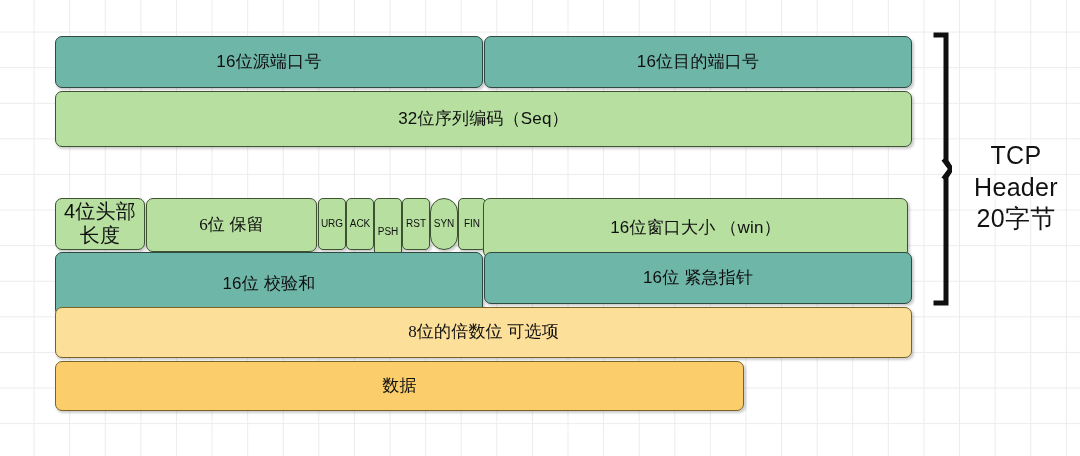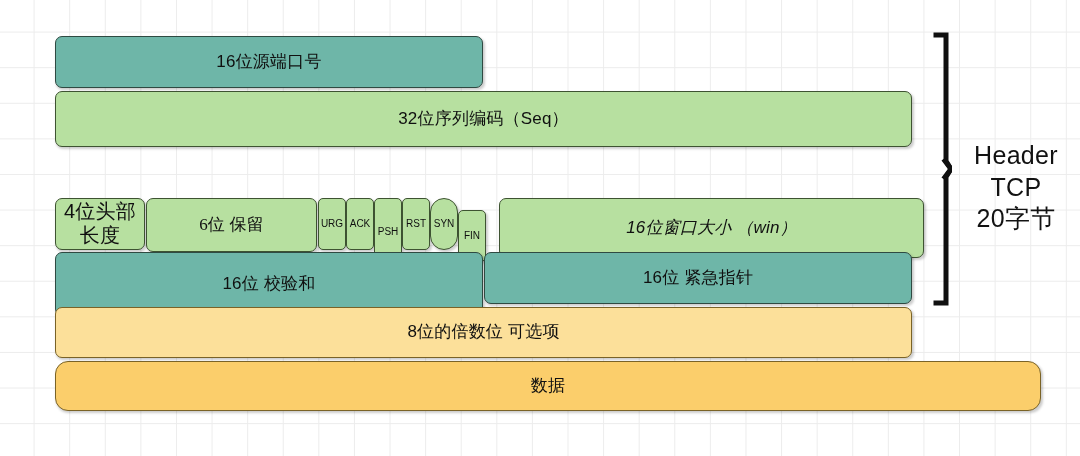--- a/index.html
+++ b/index.html
@@ -82,55 +82,56 @@
     line-height: 1.26;
     letter-spacing: 0.3px;
   }
 </style>
 </head>
 <body>
 
 <div id="canvas">
 
   <div class="field teal" style="left:55px;  top:36px;  width:428px; height:52px;">16位源端口号</div>
+  <div class="field teal" style="left:484px; top:36px; width:428px; height:52px;">16位目的端口号</div>
 
   <div class="field green" style="left:55px; top:91px; width:857px; height:56px;">32位序列编码（Seq）</div>
 
 
   <div class="field green narrow" style="left:55px; top:198px; width:90px; height:52px;">4位头部长度</div>
   <div class="field green" style="left:146px; top:198px; width:171px; height:54px;font-family:Liberation Serif, serif;">6位 保留</div>
 
   <div class="field green flag" style="left:318px; top:198px; width:28px; height:52px;">URG</div>
   <div class="field green flag" style="left:346px; top:198px; width:28px; height:52px;">ACK</div>
   <div class="field green flag" style="left:374px; top:198px; width:28px; height:68px;">PSH</div>
   <div class="field green flag" style="left:402px; top:198px; width:28px; height:52px;">RST</div>
   <div class="field green flag" style="left:430px; top:198px; width:28px; height:52px;border-radius:14px;">SYN</div>
-  <div class="field green flag" style="left:458px; top:198px; width:28px; height:52px;margin-top:12px;">FIN</div>
+  <div class="field green flag" style="left:458px; top:198px; width:28px; height:52px;">FIN</div>
 
-  <div class="field green" style="left:499px; top:198px; width:425px; height:60px;font-style:italic;">16位窗口大小 （win）</div>
+  <div class="field green" style="left:483px; top:198px; width:425px; height:60px;">16位窗口大小 （win）</div>
 
   <div class="field teal" style="left:55px;  top:252px; width:428px; height:64px;">16位 校验和</div>
   <div class="field teal" style="left:484px; top:252px; width:428px; height:52px;">16位 紧急指针</div>
 
-  <div class="field orange-light" style="left:55px; top:307px; width:857px; height:51px;">8位的倍数位 可选项</div>
+  <div class="field orange-light" style="left:55px; top:307px; width:857px; height:51px;font-family:Liberation Serif, serif;">8位的倍数位 可选项</div>
 
-  <div class="field orange-dark" style="left:55px; top:361px; width:986px; height:50px;border-radius:13px;">数据</div>
+  <div class="field orange-dark" style="left:55px; top:361px; width:689px; height:50px;">数据</div>
 
   <div id="brace">
     <svg width="34" height="278" viewBox="0 0 34 278" xmlns="http://www.w3.org/2000/svg">
       <path d="M 16 5
                L 6 5
                L 6 131
                L 1 139
                L 6 147
                L 6 273
                L 16 273" fill="none" stroke="#101010" stroke-width="5" stroke-linecap="square" stroke-linejoin="miter" transform="translate(34,0) scale(-1,1)"></path>
       <path d="M 27 131 L 33 139 L 27 147" fill="none" stroke="#101010" stroke-width="5" stroke-linecap="square" stroke-linejoin="miter"></path>
     </svg>
   </div>
 
   <div id="side-label">
+    <div>TCP</div>
     <div>Header</div>
-    <div>TCP</div>
     <div>20字节</div>
   </div>
 
 </div>
 
 </body></html>

